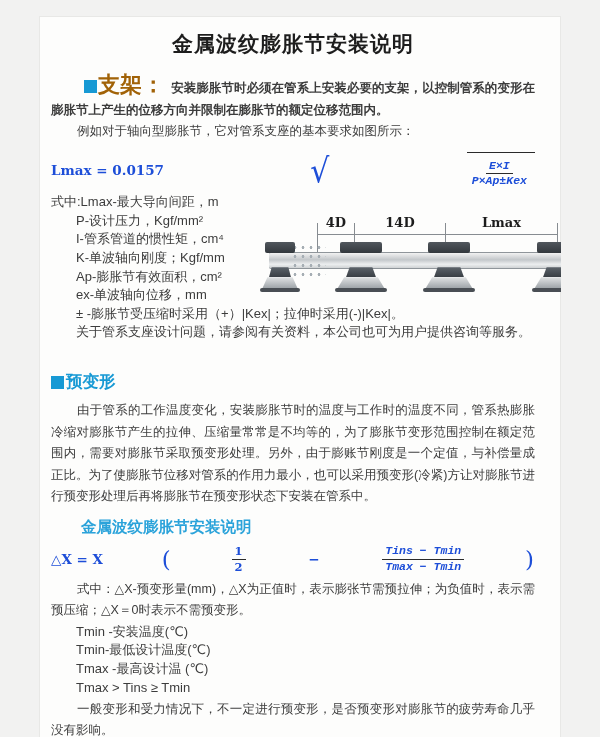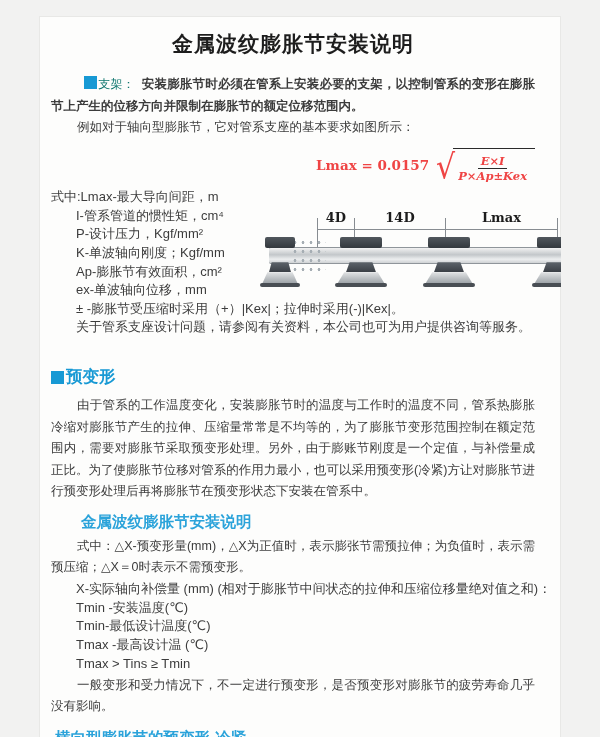--- a/index.html
+++ b/index.html
@@ -10,36 +10,36 @@
     font-family:"Liberation Sans","DejaVu Sans",sans-serif;
     color:#3c3c3c; box-shadow:inset 0 0 0 1px #e8e8e6;
   }
   .title { text-align:center; font-size:21px; font-weight:bold; color:#1d1d1d;
            margin:4px 0 16px; letter-spacing:1px; }
 
   .para { font-size:12.5px; line-height:21.5px; margin:0; text-align:justify; }
   .intro { font-weight:bold; text-indent:33px; }
   .sq { display:inline-block; width:13px; height:13px; background:#1799d4;
         vertical-align:-1px; margin-right:1px; }
-  .sec-label { color:#0f766e; font-size:12px; font-weight:normal; margin-right:7px; }
+  .sec-label { color:#a16207; font-size:22px; font-weight:bold; margin-right:7px; }
   .indent { text-indent:26px; }
 
-  .formula { display:flex; align-items:center; justify-content:flex-end;
+  .formula { display:flex; align-items:center; justify-content:space-between;
              font-family:"DejaVu Serif","Liberation Serif",serif;
-             font-weight:bold; color:#ef4444; font-size:13.5px; }
+             font-weight:bold; color:#1d4ed8; font-size:13.5px; }
   .f1 { margin:9px 0 5px; }
   .f2 { margin:7px 0 5px; }
   .sqrt-sign { font-size:30px; font-weight:400; line-height:.9; margin:2px -2px 0 7px;
                transform:scaleY(1.12); }
   .sqrt-body { border-top:1.5px solid #2a2a2a; padding:3px 6px 0 3px; }
   .frac { display:inline-flex; flex-direction:column; align-items:center;
           line-height:1.12; font-size:11.5px; margin:0 2px; }
   .frac .num { border-bottom:1px solid #2a2a2a; padding:0 3px 1px; }
   .frac .den { padding-top:1px; }
-  .em { font-style:italic; }
+  .em { font-style:italic;font-family:Liberation Mono, monospace; }
   .op { margin:0 3px; }
   .paren { font-size:23px; font-weight:400; line-height:1; margin:0 1px; }
 
   .figure-area { position:relative; height:168px; margin-top:3px; }
   .def { font-size:13px; line-height:18.6px; white-space:nowrap; }
   .def.ind { padding-left:25px; }
 
   
   .diagram { position:absolute; left:215px; top:22px; width:356px; height:96px; }
   .dim-line { position:absolute; left:51px; top:19px; width:241px; height:0;
@@ -99,22 +99,22 @@
       <span class="frac">
         <span class="num em">E×I</span>
         <span class="den em">P×Ap±Kex</span>
       </span>
     </span>
   </div>
 
   <div class="figure-area">
     <div class="defs">
       <div class="def">式中:Lmax-最大导向间距，m</div>
+      <div class="def ind">P-设计压力，Kgf/mm²</div>
       <div class="def ind">I-管系管道的惯性矩，cm⁴</div>
-      <div class="def ind">P-设计压力，Kgf/mm²</div>
       <div class="def ind">K-单波轴向刚度；Kgf/mm</div>
       <div class="def ind">Ap-膨胀节有效面积，cm²</div>
       <div class="def ind">ex-单波轴向位移，mm</div>
       <div class="def ind">± -膨胀节受压缩时采用（+）|Kex|；拉伸时采用(-)|Kex|。</div>
       <div class="def ind">关于管系支座设计问题，请参阅有关资料，本公司也可为用户提供咨询等服务。</div>
     </div>
 
     <div class="diagram">
       <div class="dim-line"></div>
       <div class="tick t1"></div>
@@ -155,24 +155,37 @@
 
   <h2 class="section-head">
       <span class="sq"></span>
       <span>预变形</span>
     </h2>
 
   <p class="para indent">由于管系的工作温度变化，安装膨胀节时的温度与工作时的温度不同，管系热膨胀冷缩对膨胀节产生的拉伸、压缩量常常是不均等的，为了膨胀节变形范围控制在额定范围内，需要对膨胀节采取预变形处理。另外，由于膨账节刚度是一个定值，与补偿量成正比。为了使膨胀节位移对管系的作用力最小，也可以采用预变形(冷紧)方让对膨胀节进行预变形处理后再将膨胀节在预变形状态下安装在管系中。</p>
 
   <h3 class="subhead axial">金属波纹膨胀节安装说明</h3>
 
+  <div class="formula f2">
+    <span>△X = X</span>
+    <span class="paren">(</span>
+    <span class="frac">
+      <span class="num">1</span>
+      <span class="den">2</span>
+    </span>
+    <span class="op">−</span>
+    <span class="frac em">
+      <span class="num">Tins − Tmin</span>
+      <span class="den">Tmax − Tmin</span>
+    </span>
+    <span class="paren">)</span>
+  </div>
 
   <p class="para indent gap-s">式中：△X-预变形量(mm)，△X为正值时，表示膨张节需预拉伸；为负值时，表示需预压缩；△X＝0时表示不需预变形。</p>
   <div class="dlist">
-    <div class="def ind">X-实际轴向补偿量 (mm) (相对于膨胀节中间状态的拉伸和压缩位移量绝对值之和)：</div>
     <div class="def ind">Tmin -安装温度(℃)</div>
     <div class="def ind">Tmin-最低设计温度(℃)</div>
     <div class="def ind">Tmax -最高设计温 (℃)</div>
     <div class="def ind">Tmax &gt; Tins ≥ Tmin</div>
   </div>
   <p class="para indent">一般变形和受力情况下，不一定进行预变形，是否预变形对膨胀节的疲劳寿命几乎没有影响。</p>
 
   <h3 class="subhead lateral">横向型膨胀节的预变形-冷紧</h3>
 
 </div>

